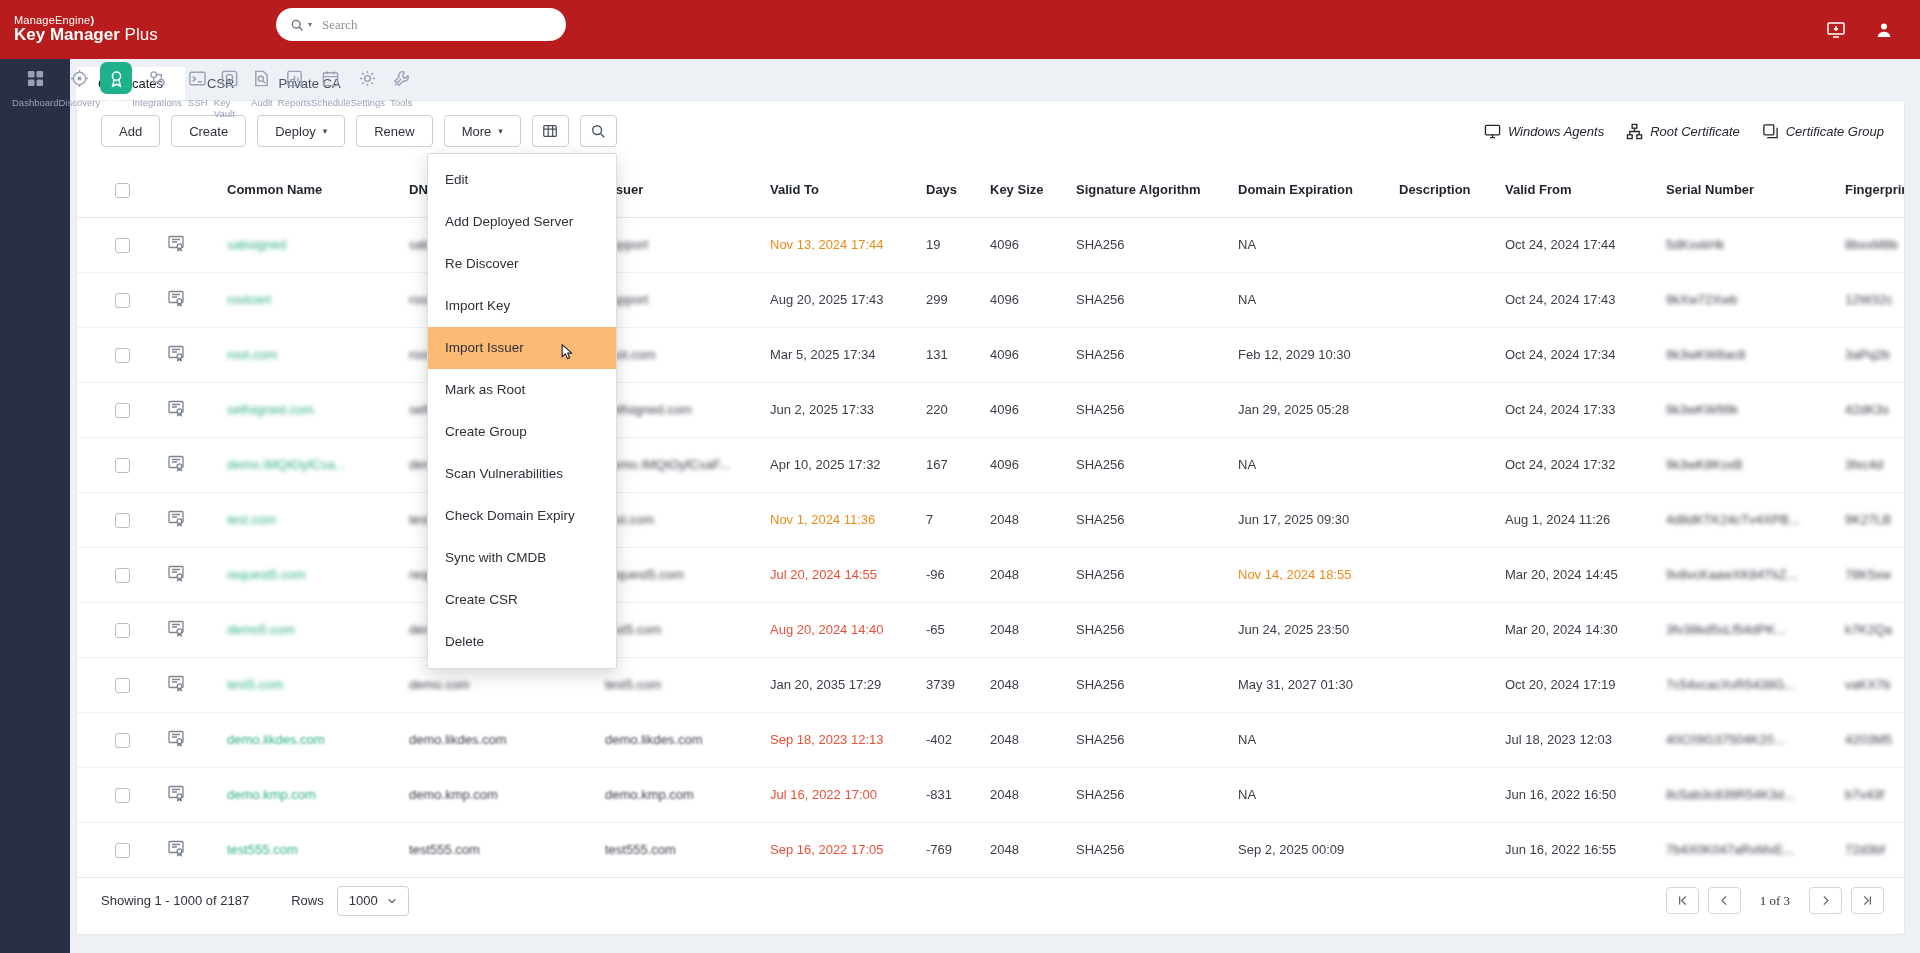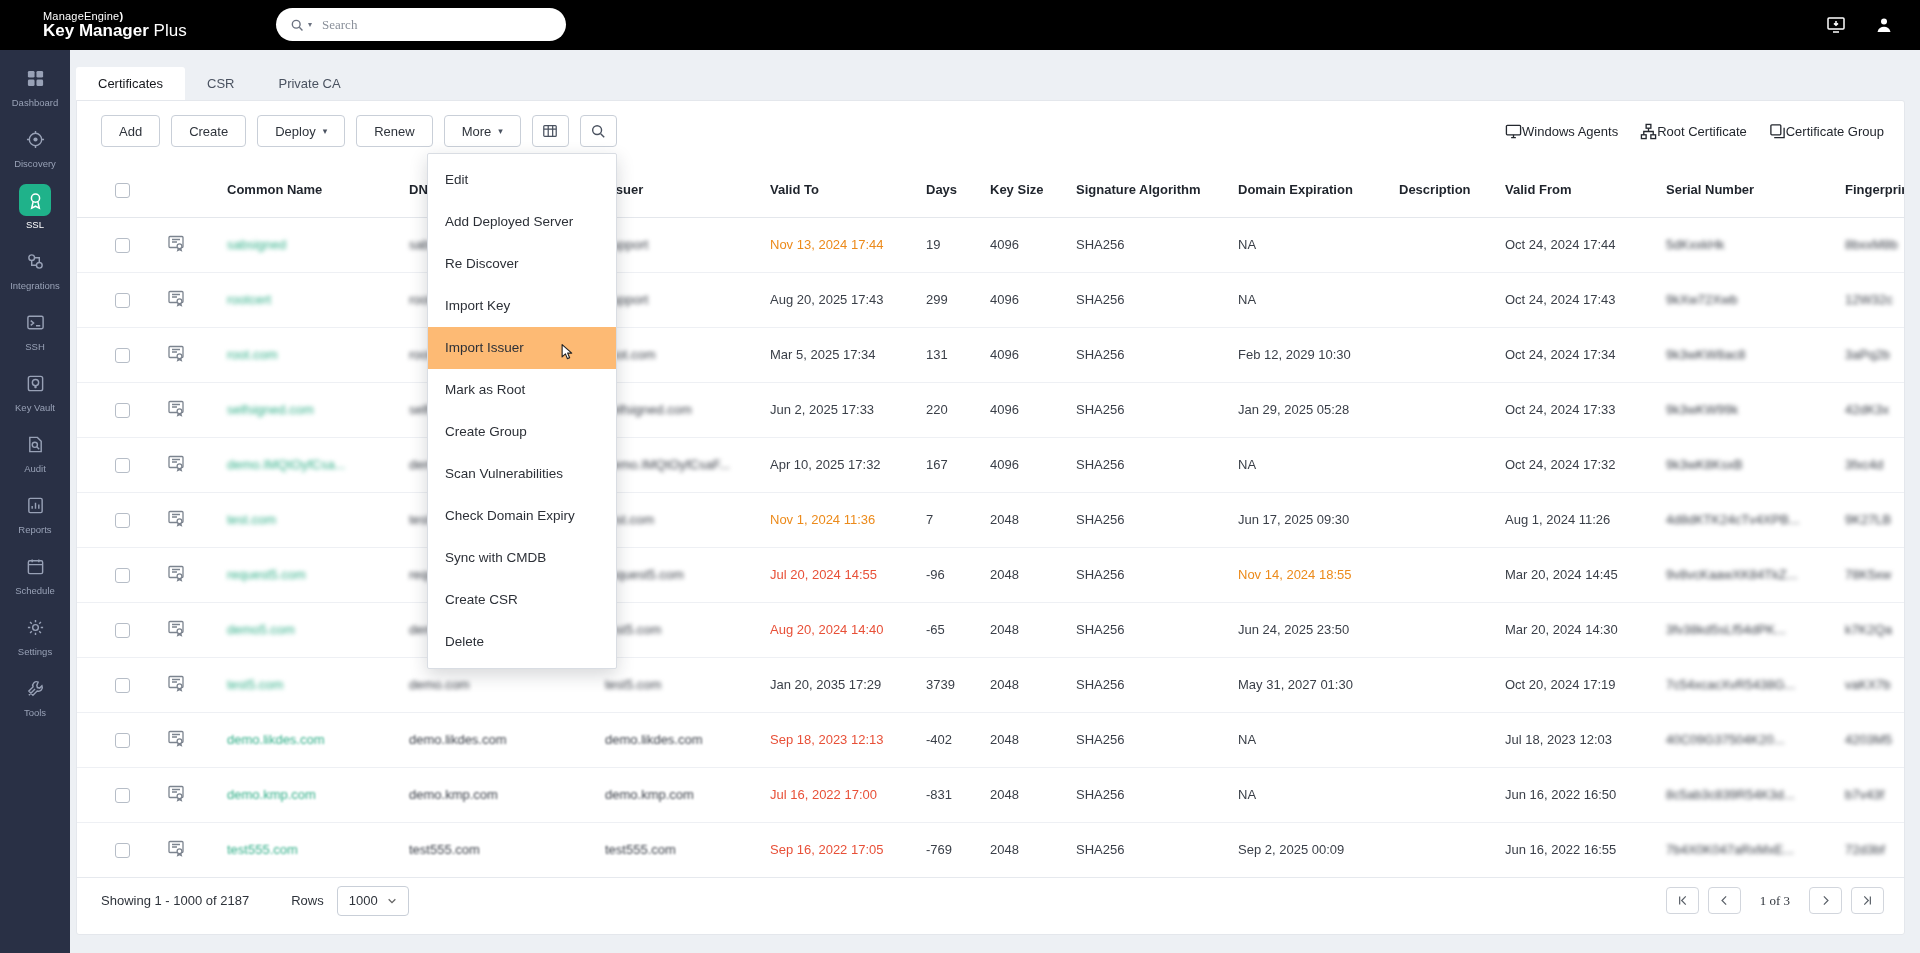--- a/index.html
+++ b/index.html
@@ -2,40 +2,40 @@
 <html><head>
 <meta charset="utf-8">
 <style>
   * { box-sizing: border-box; }
   html,body { margin:0; padding:0; }
   body {
     width:1920px; height:953px; overflow:hidden; position:relative;
     font-family:"Liberation Sans", sans-serif; background:#edf0f4; color:#2e333b;
   }
   
-  .topbar{ position:absolute; top:0; left:0; width:1920px; height:50px; background:#000000;
-    display:flex; align-items:center; z-index:60;padding-left:29px; }
+  .topbar{ position:absolute; top:0; left:0; width:1920px; height:59px; background:#b91c1c;
+    display:flex; align-items:center; z-index:60; }
   .brand{ margin-left:14px; color:#fff; cursor:pointer; line-height:1.1; }
   .brand-top{ font-size:11px; letter-spacing:.2px; }
   .brand-top .swoosh{ font-weight:700; }
   .brand-bottom{ font-size:17px; }
   .bb-bold{ font-weight:700; }
   .bb-light{ font-weight:400; }
   .search{ position:absolute; left:276px; top:8px; width:290px; height:33px; background:#fff;
     border-radius:17px; display:flex; align-items:center; padding:0 14px; gap:4px; }
   .search svg{ width:14px; height:14px; color:#6b7280; }
   .s-caret{ font-size:8px; color:#6b7280; margin-right:4px; cursor:pointer; }
   .search input{ border:none; outline:none; flex:1; font-size:13px; font-family:Liberation Serif, serif; color:#333; background:transparent; }
   .search input::placeholder{ color:#8a909a; }
   .top-actions{ margin-left:auto; display:flex; align-items:center; gap:28px; margin-right:26px; }
   .top-actions span{ cursor:pointer; display:inline-flex; }
   .top-actions svg{ width:20px; height:20px; }
   
   .sidebar{ position:absolute; top:50px; left:0; bottom:0; width:70px; background:#293045; z-index:50; padding-top:4px; }
-  #side-nav{ display:flex; flex-direction:column; }
+  #side-nav{ display:flex; flex-direction:row;margin-left:12px; }
   .side-item{ display:flex; flex-direction:column; align-items:center; padding:8px 0 7px; gap:3px; cursor:pointer; }
   .side-icon{ width:32px; height:32px; display:flex; align-items:center; justify-content:center; color:#98a1b6; }
   .side-icon svg{ width:19px; height:19px; }
   .side-label{ font-size:9.5px; color:#98a1b6; }
   .side-item.active .side-icon{ background:#1fb28a; border-radius:7px; color:#fff; }
   .side-item.active .side-label{ color:#fff; }
   
   .main{ position:absolute; left:70px; top:50px; right:0; bottom:0; padding:17px 15px 18px 6px; display:flex; flex-direction:column; }
   #tabs{ display:flex; height:33px; }
   .tab{ padding:0 22px; line-height:33px; font-size:13px; color:#4a5260; cursor:pointer; }
@@ -46,21 +46,21 @@
   .toolbar{ display:flex; align-items:center; padding:14px 20px 16px 24px; }
   .tb-left{ display:flex; align-items:center; }
   .tb-btn{ height:32px; padding:0 17px; background:#fff; border:1px solid #c9cfd8; border-radius:4px;
     font-size:13px; font-family:"Liberation Sans",sans-serif; color:#2e333b; margin-right:11px;
     display:inline-flex; align-items:center; gap:7px; cursor:pointer; }
   .caret{ font-size:9px; color:#4a5260; }
   .icon-btn{ width:37px; height:32px; background:#fff; border:1px solid #c9cfd8; border-radius:4px;
     display:inline-flex; align-items:center; justify-content:center; margin-right:11px; color:#4a5260; cursor:pointer; }
   .icon-btn svg{ width:16px; height:16px; }
   .tb-right{ margin-left:auto; display:flex; align-items:center; gap:22px; }
-  .tb-link{ display:flex; align-items:center; font-size:13px; color:#23272e; cursor:pointer; }
+  .tb-link{ display:flex; align-items:center; gap:7px; font-size:13px; color:#23272e; cursor:pointer;font-style:italic; }
   .tb-link svg{ width:17px; height:17px; }
   
   .menu{ position:absolute; left:350px; top:52px; width:190px; background:#fff; border:1px solid #d9dde3;
     border-radius:2px; box-shadow:0 6px 18px rgba(30,35,45,.18); z-index:40; padding:5px 0; }
   .menu-item{ height:42px; line-height:42px; padding:0 17px; font-size:13.5px; color:#2c3037; cursor:pointer; position:relative; white-space:nowrap; }
   .menu-item.hl{ background:#fdba74; }
   .menu-item .cursor{ position:absolute; left:128px; top:11px; pointer-events:none; }
   
   .table-wrap{ flex:1; overflow:hidden; }
   table{ border-collapse:collapse; table-layout:fixed; width:1918px; }

